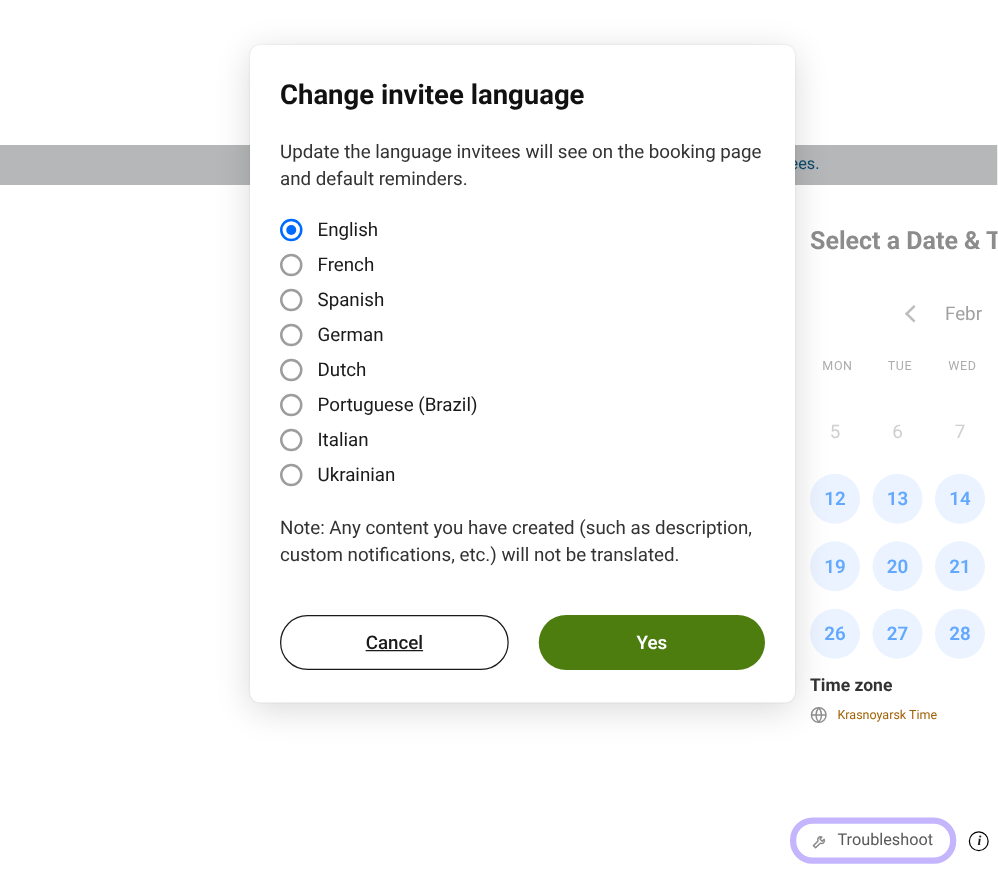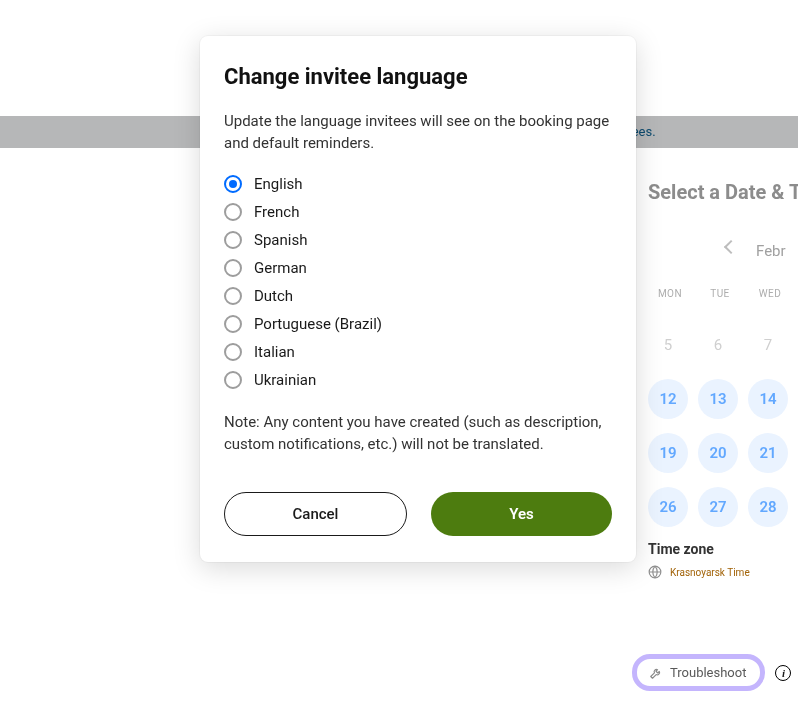--- a/index.html
+++ b/index.html
@@ -46,21 +46,21 @@
       padding: 30px 0 0 18px;
     }
     .bg-heading {
       font-size: 20px;
       font-weight: 700;
       color: #8c8c8c;
       white-space: nowrap;
     }
     .bg-month-row {
       display: flex;
-      align-items: flex-start;
+      align-items: center;
       gap: 20px;
       margin-top: 38px;
       padding-left: 78px;
       color: #9b9b9b;
     }
     .chev-left-icon {
       width: 10px; height: 10px;
       border-left: 2px solid #bdbdbd;
       border-bottom: 2px solid #bdbdbd;
       transform: rotate(45deg);
@@ -203,20 +203,21 @@
       border-radius: 22px;
       font-size: 15px;
       font-weight: 500;
       display: flex; align-items: center; justify-content: center;
       cursor: pointer;
     }
     .btn-cancel {
       border: 1px solid #1a1a1a;
       background: #fff;
       color: #1a1a1a;
+      text-decoration: underline;
     }
     .btn-yes {
       border: none;
       background: #4d7c0f;
       color: #fff;
       font-weight: 600;
     }
   </style>
 </head>
 <body>

